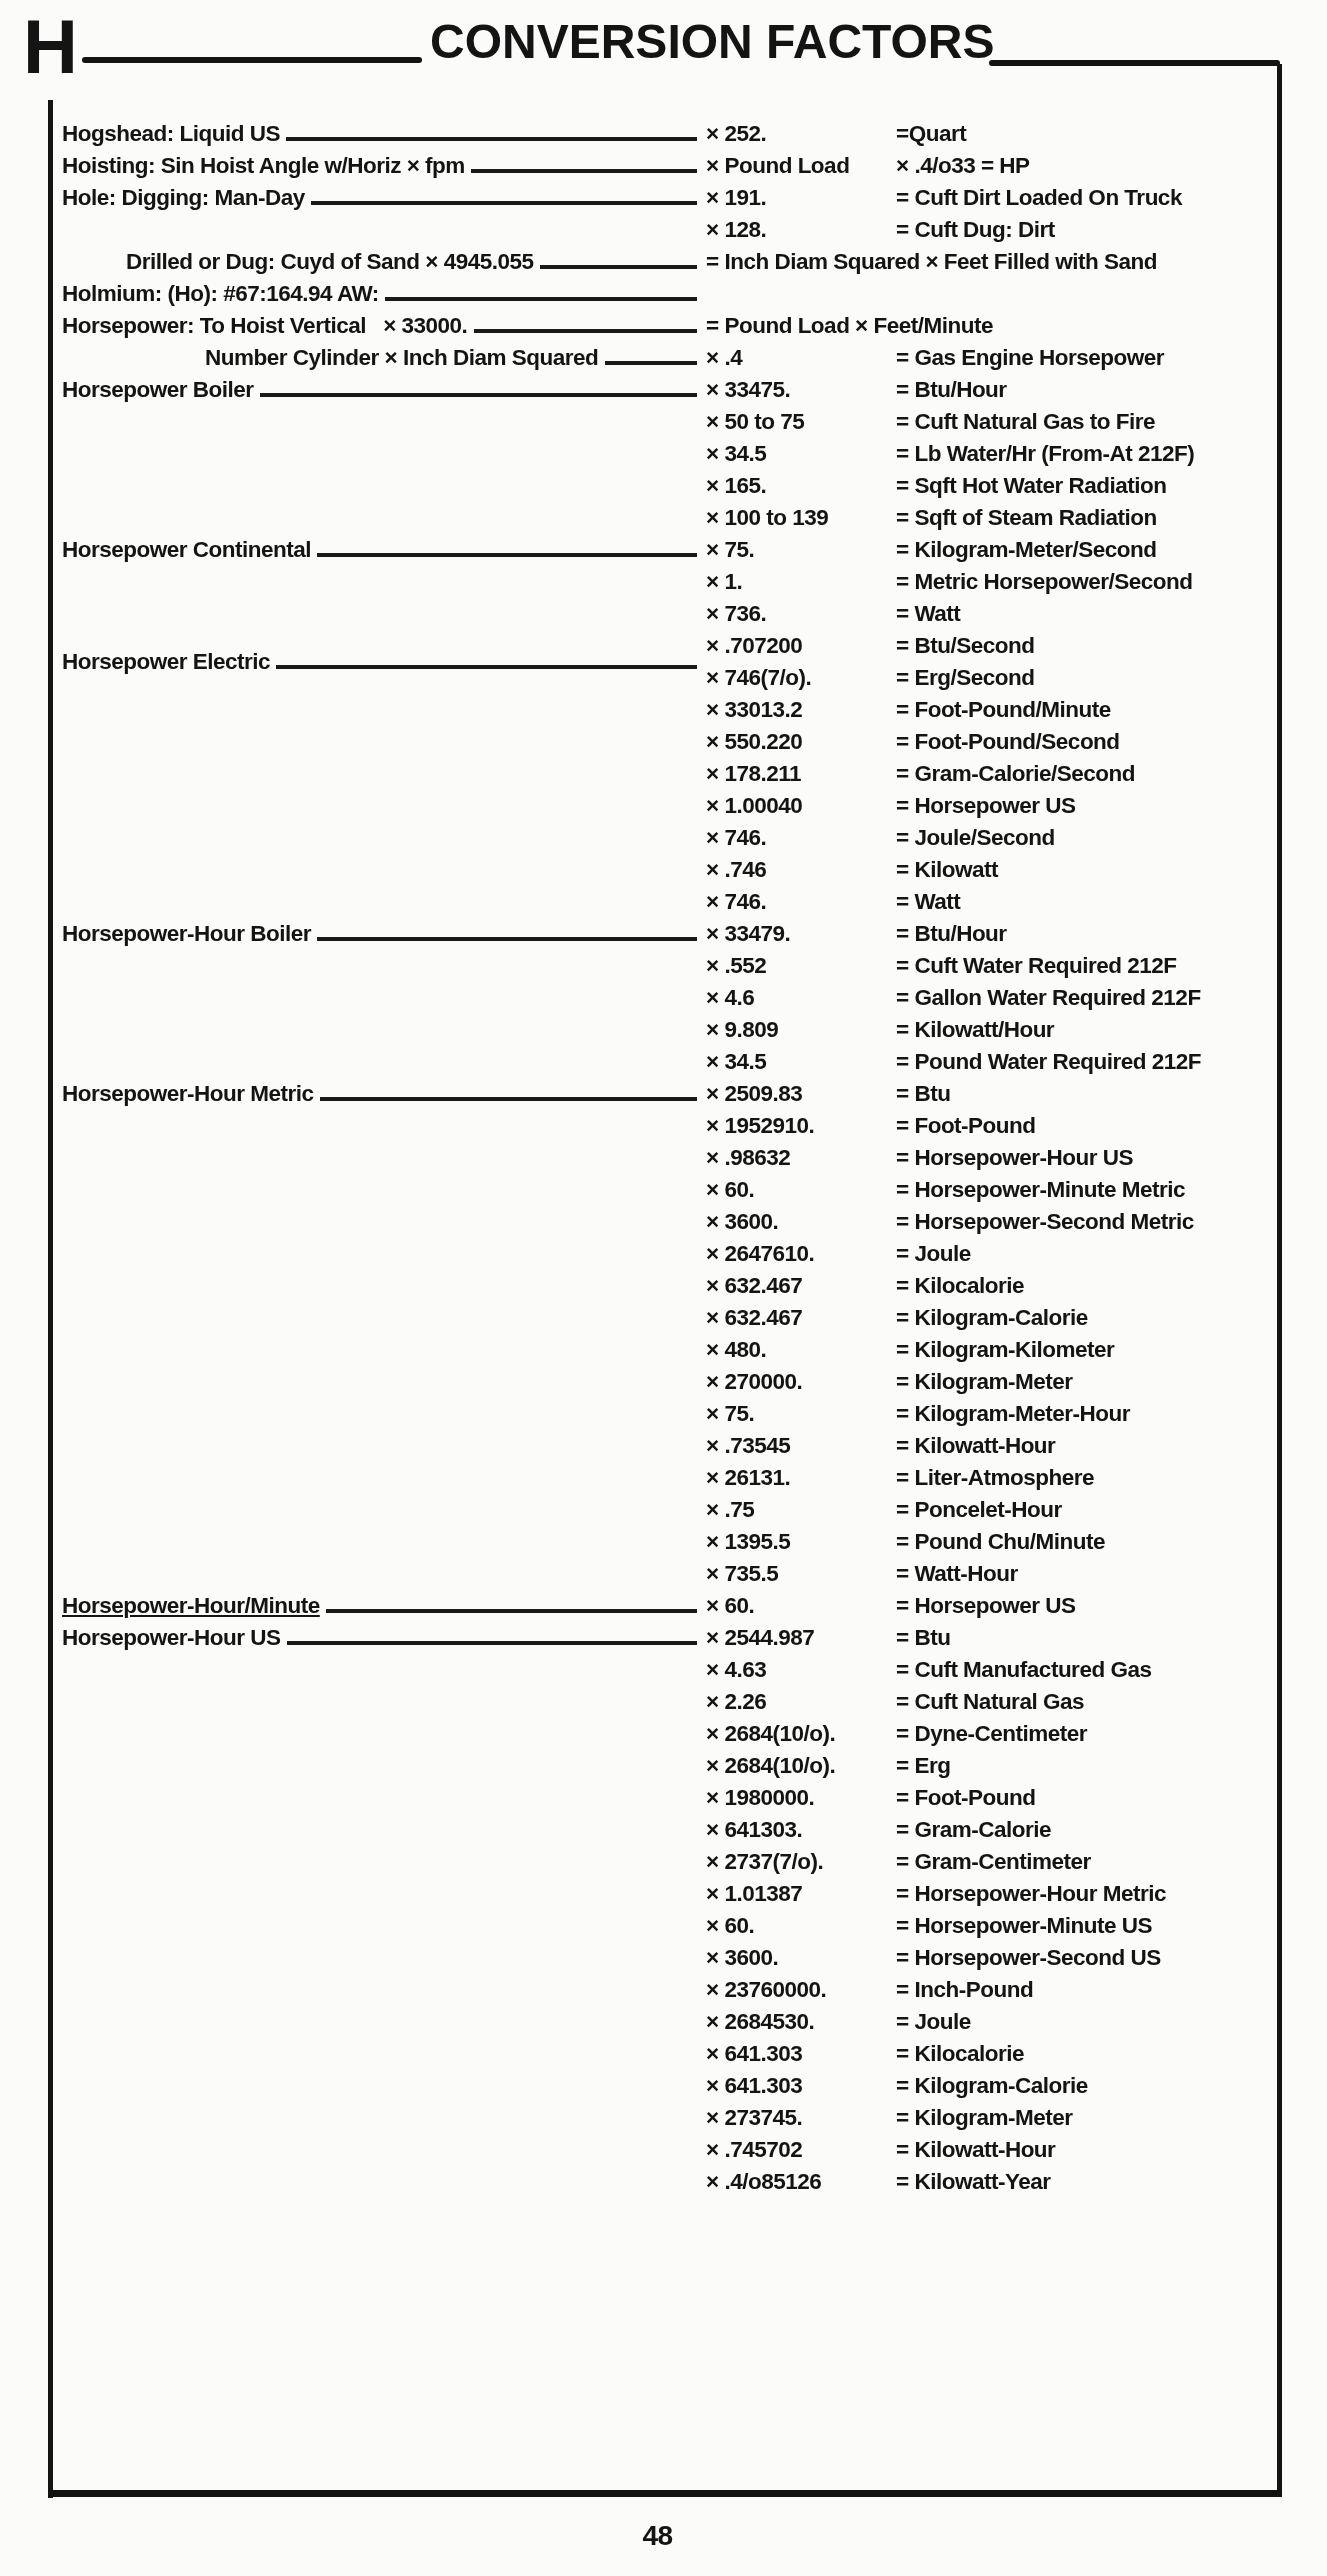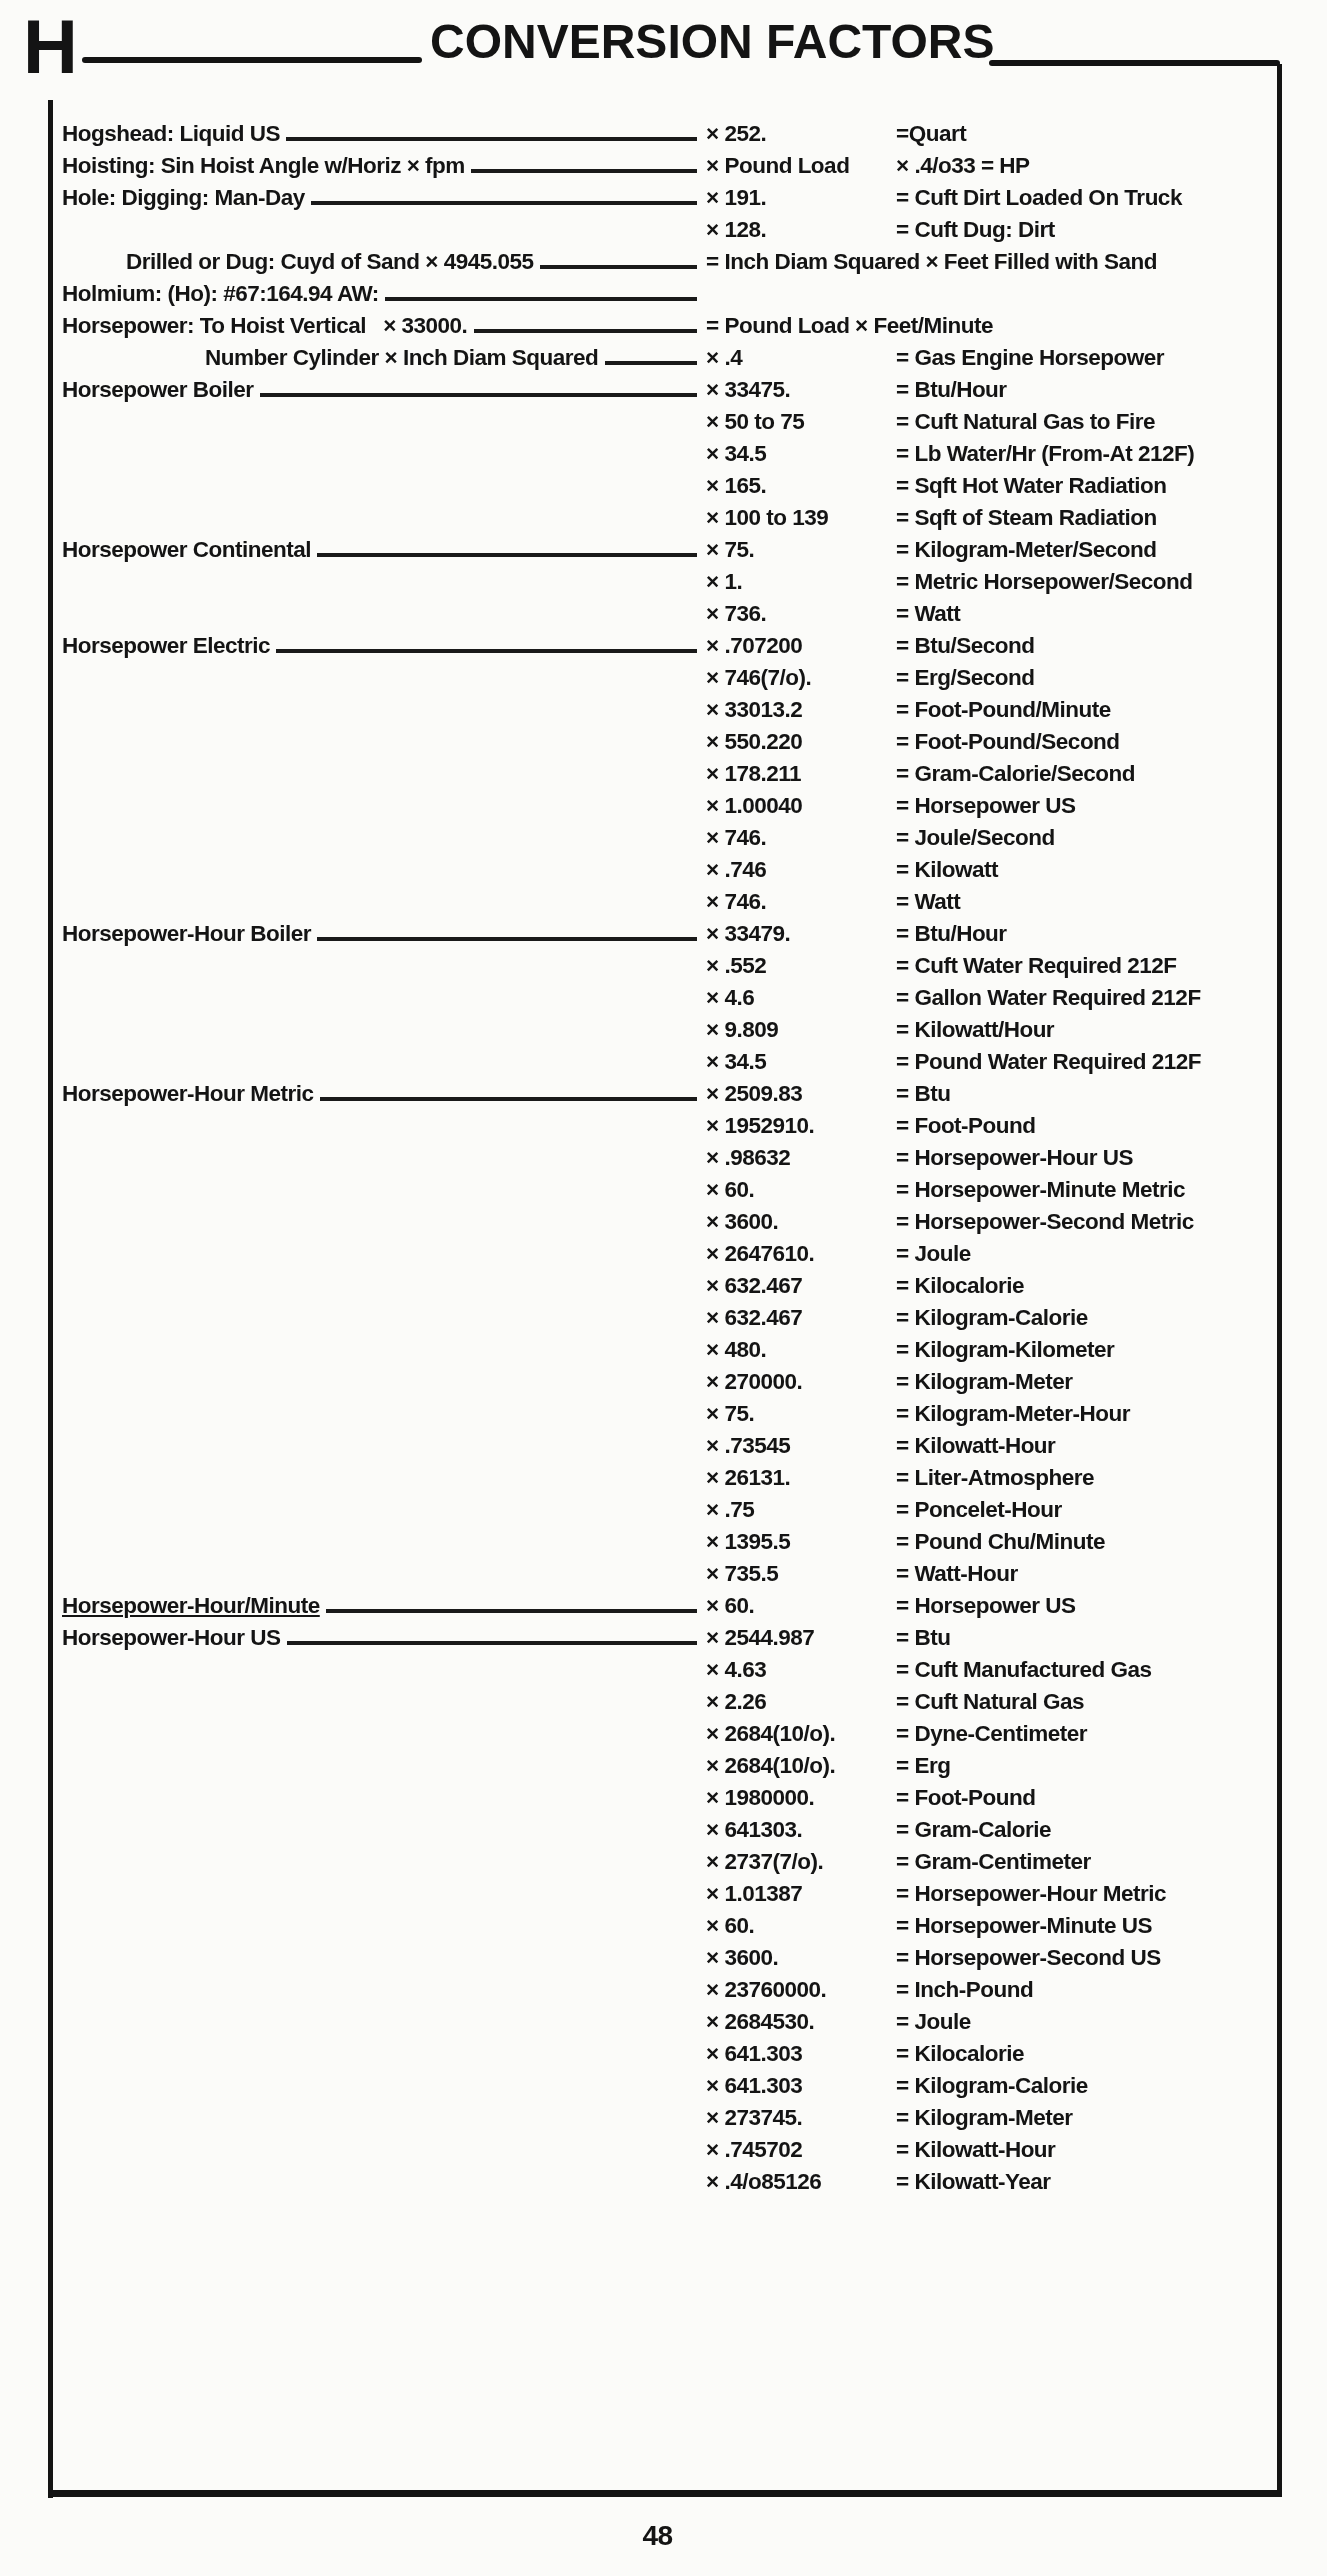--- a/index.html
+++ b/index.html
@@ -243,21 +243,21 @@
     </div>
     <div class="cell cell-value">
       <span class="row-text value-text">× 736.</span>
     </div>
     <div class="cell cell-result">
       <span class="row-text result-text">= Watt</span>
     </div>
   </div>
 
   <div class="row">
-    <div class="cell cell-label" style="padding-left: 0px;">
+    <div class="cell cell-label" style="padding-left: 0px; margin-top: 16px;">
       <span class="row-text label-text">Horsepower Electric</span>
       <span class="leader"></span>
     </div>
     <div class="cell cell-value">
       <span class="row-text value-text">× .707200</span>
     </div>
     <div class="cell cell-result">
       <span class="row-text result-text">= Btu/Second</span>
     </div>
   </div>

